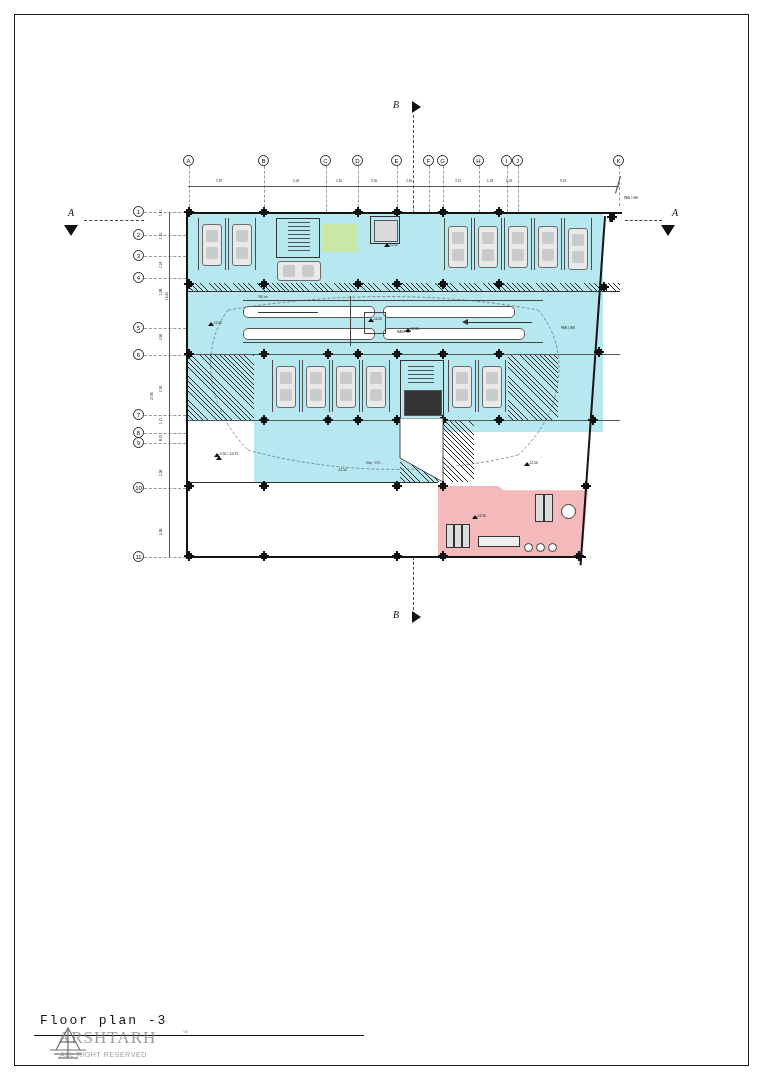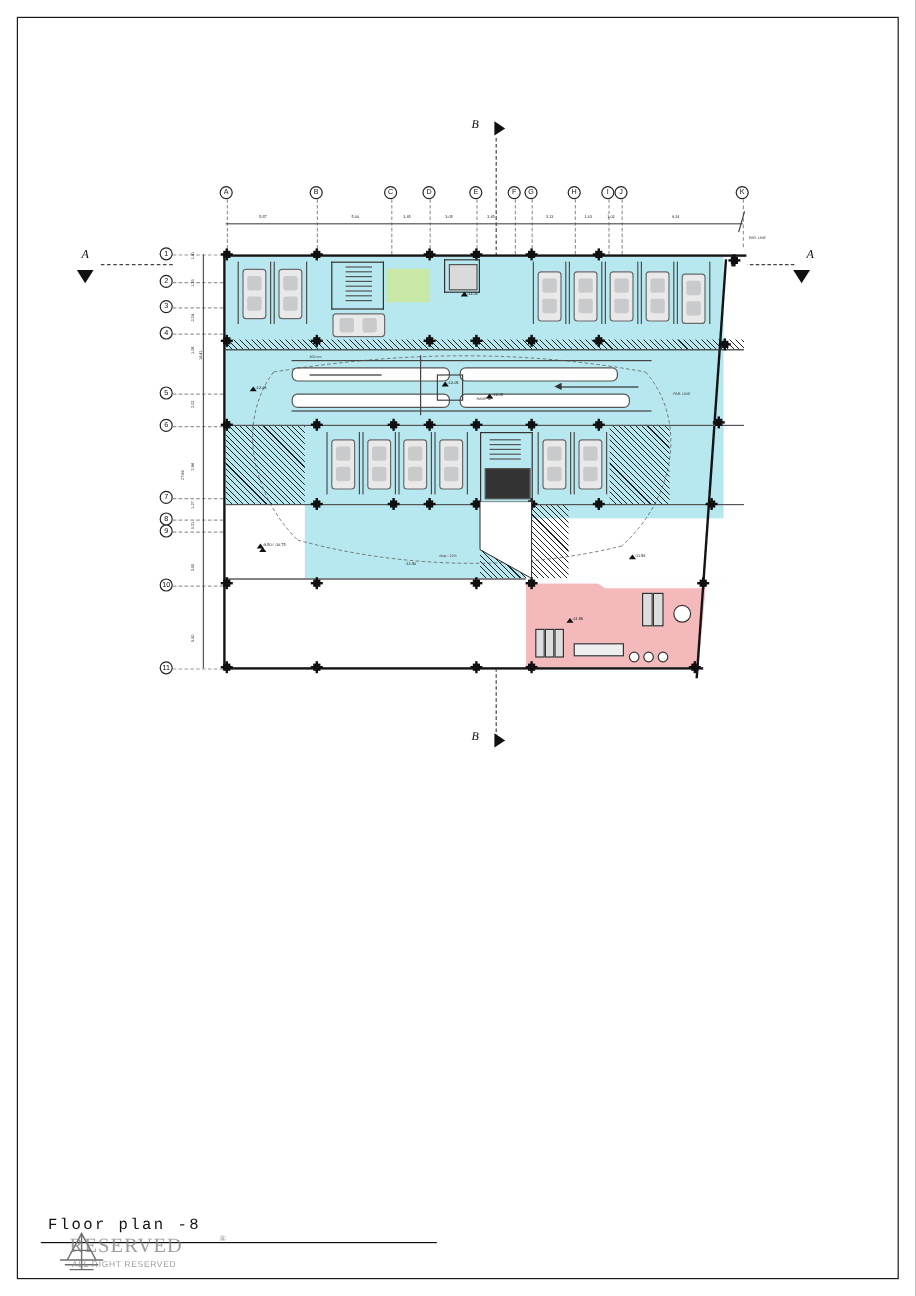--- a/index.html
+++ b/index.html
@@ -414,30 +414,30 @@
     <div class="thin" style="left:544px;top:494px;width:7px;height:26px;background:#ddd;border:0.6px solid #333;"></div>
     <div class="poly" style="left:561px;top:504px;width:13px;height:13px;border:0.8px solid #333;border-radius:50%;background:#fff;"></div>
     <div class="poly" style="left:524px;top:543px;width:7px;height:7px;border:0.7px solid #333;border-radius:50%;background:#fff;"></div>
     <div class="poly" style="left:536px;top:543px;width:7px;height:7px;border:0.7px solid #333;border-radius:50%;background:#fff;"></div>
     <div class="poly" style="left:548px;top:543px;width:7px;height:7px;border:0.7px solid #333;border-radius:50%;background:#fff;"></div>
 
     <div class="elev" style="left:338px;top:468px;">-11.50</div>
 
   </div>
 
-  <div id="title">Floor plan -8</div>
+  <div id="title">Floor plan -3</div>
   <div id="title-rule"></div>
 
   <svg id="logo" viewBox="0 0 150 40">
     <g stroke="#6f6f6f" stroke-width="1.2" fill="none">
       <path d="M18 30 L30 8 L42 30"></path>
       <path d="M12 30 L48 30"></path>
       <path d="M22 22 L38 22"></path>
       <path d="M30 8 L30 38"></path>
       <path d="M20 38 L40 38"></path>
       <path d="M16 34 L44 34"></path>
     </g>
   </svg>
-  <div id="logo-text">RESERVED</div>
+  <div id="logo-text">ARSHTARH</div>
   <div id="logo-sub">ALL RIGHT RESERVED</div>
   <div style="position:absolute;left:183px;bottom:44px;font-family:'Liberation Serif',serif;font-size:7px;color:#8a8a8a;">®</div>
 
 </div>
 
 </body></html>

